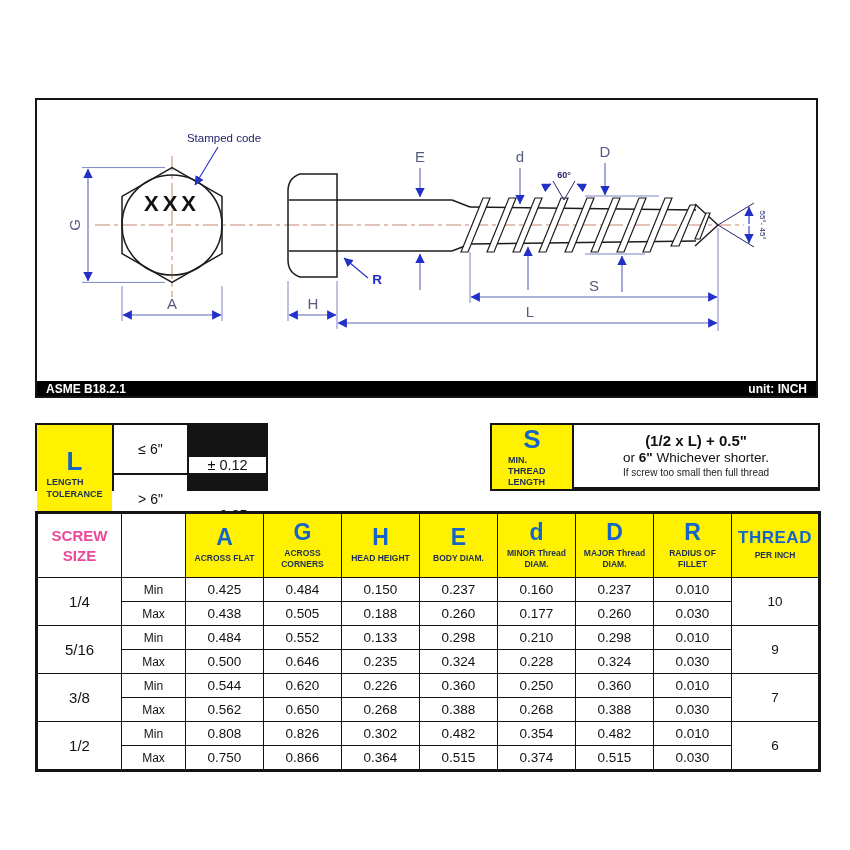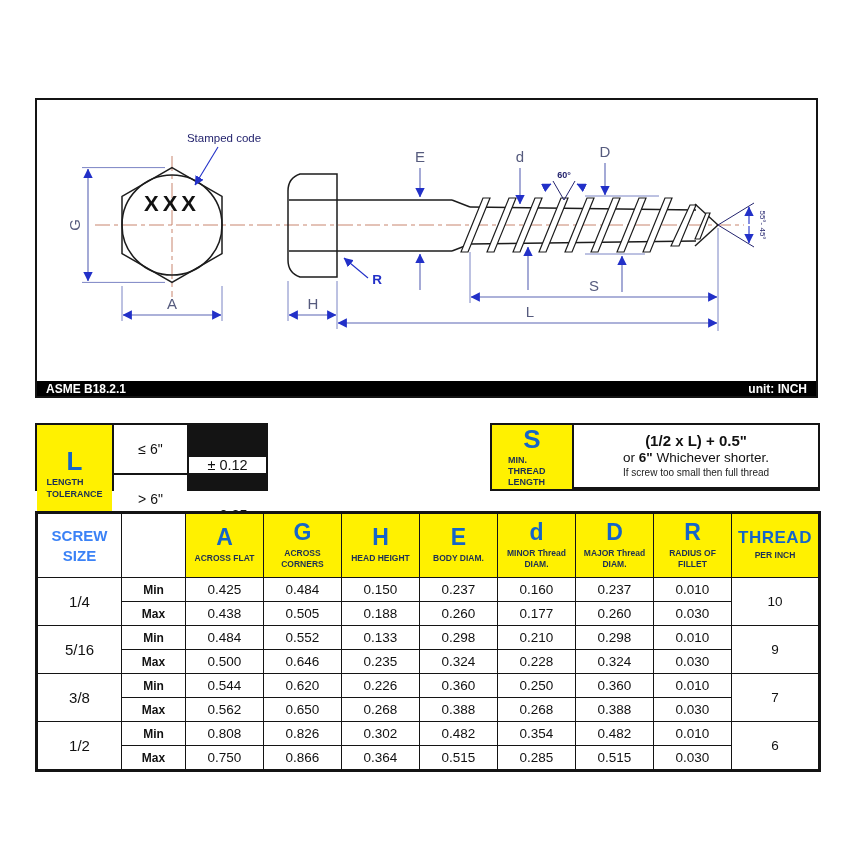--- a/index.html
+++ b/index.html
@@ -35,28 +35,28 @@
   .s-note .n3{font-size:10px;color:#222;line-height:1.25;}
 
   
   .spec-table{position:absolute;left:35px;top:511px;width:783px;
               border-collapse:collapse;table-layout:fixed;
               border:3px solid #141414;}
   .spec-table th,.spec-table td{border:1.5px solid #141414;text-align:center;
               vertical-align:middle;padding:0;background:#fff;}
   .spec-table thead th{height:63px;}
   .spec-table td{height:23px;font-size:13.5px;color:#111;}
-  th.size-h{font-size:15px;font-weight:bold;color:#3b82f6;line-height:1.3;padding:0 8px;}
+  th.size-h{font-size:15px;font-weight:bold;color:#ec4899;line-height:1.3;padding:0 8px;}
   th.col-h,th.thread-h{background:#fff100;}
   .col-h .sym{font-size:23px;font-weight:bold;color:#1565c8;line-height:1;}
   .col-h .cap,.thread-h .cap{font-size:8.5px;font-weight:bold;color:#1c2f55;
               line-height:1.3;margin-top:4px;padding:0 3px;}
   .thread-h .sym{font-size:17px;font-weight:bold;color:#1565c8;line-height:1;letter-spacing:.5px;}
   td.size-c{font-size:15px;font-weight:normal;}
-  td.mm-c{font-size:12px;font-weight:bold;}
+  td.mm-c{font-size:12px;}
   td.tpi-c{font-size:13.5px;}
 </style>
 </head>
 <body>
 
 <div class="sheet">
 
   <div class="drawing-box">
     <svg width="779" height="275" viewBox="0 0 779 275">
       <defs>
@@ -334,19 +334,19 @@
           <td class="val-c">0.482</td>
           <td class="val-c">0.010</td>
           <td class="tpi-c" rowspan="2">6</td>
         </tr>
         <tr>
           <td class="mm-c">Max</td>
           <td class="val-c">0.750</td>
           <td class="val-c">0.866</td>
           <td class="val-c">0.364</td>
           <td class="val-c">0.515</td>
-          <td class="val-c">0.285</td>
+          <td class="val-c">0.374</td>
           <td class="val-c">0.515</td>
           <td class="val-c">0.030</td>
         </tr>
       </tbody>
   </table>
 </div>
 
 </body></html>

